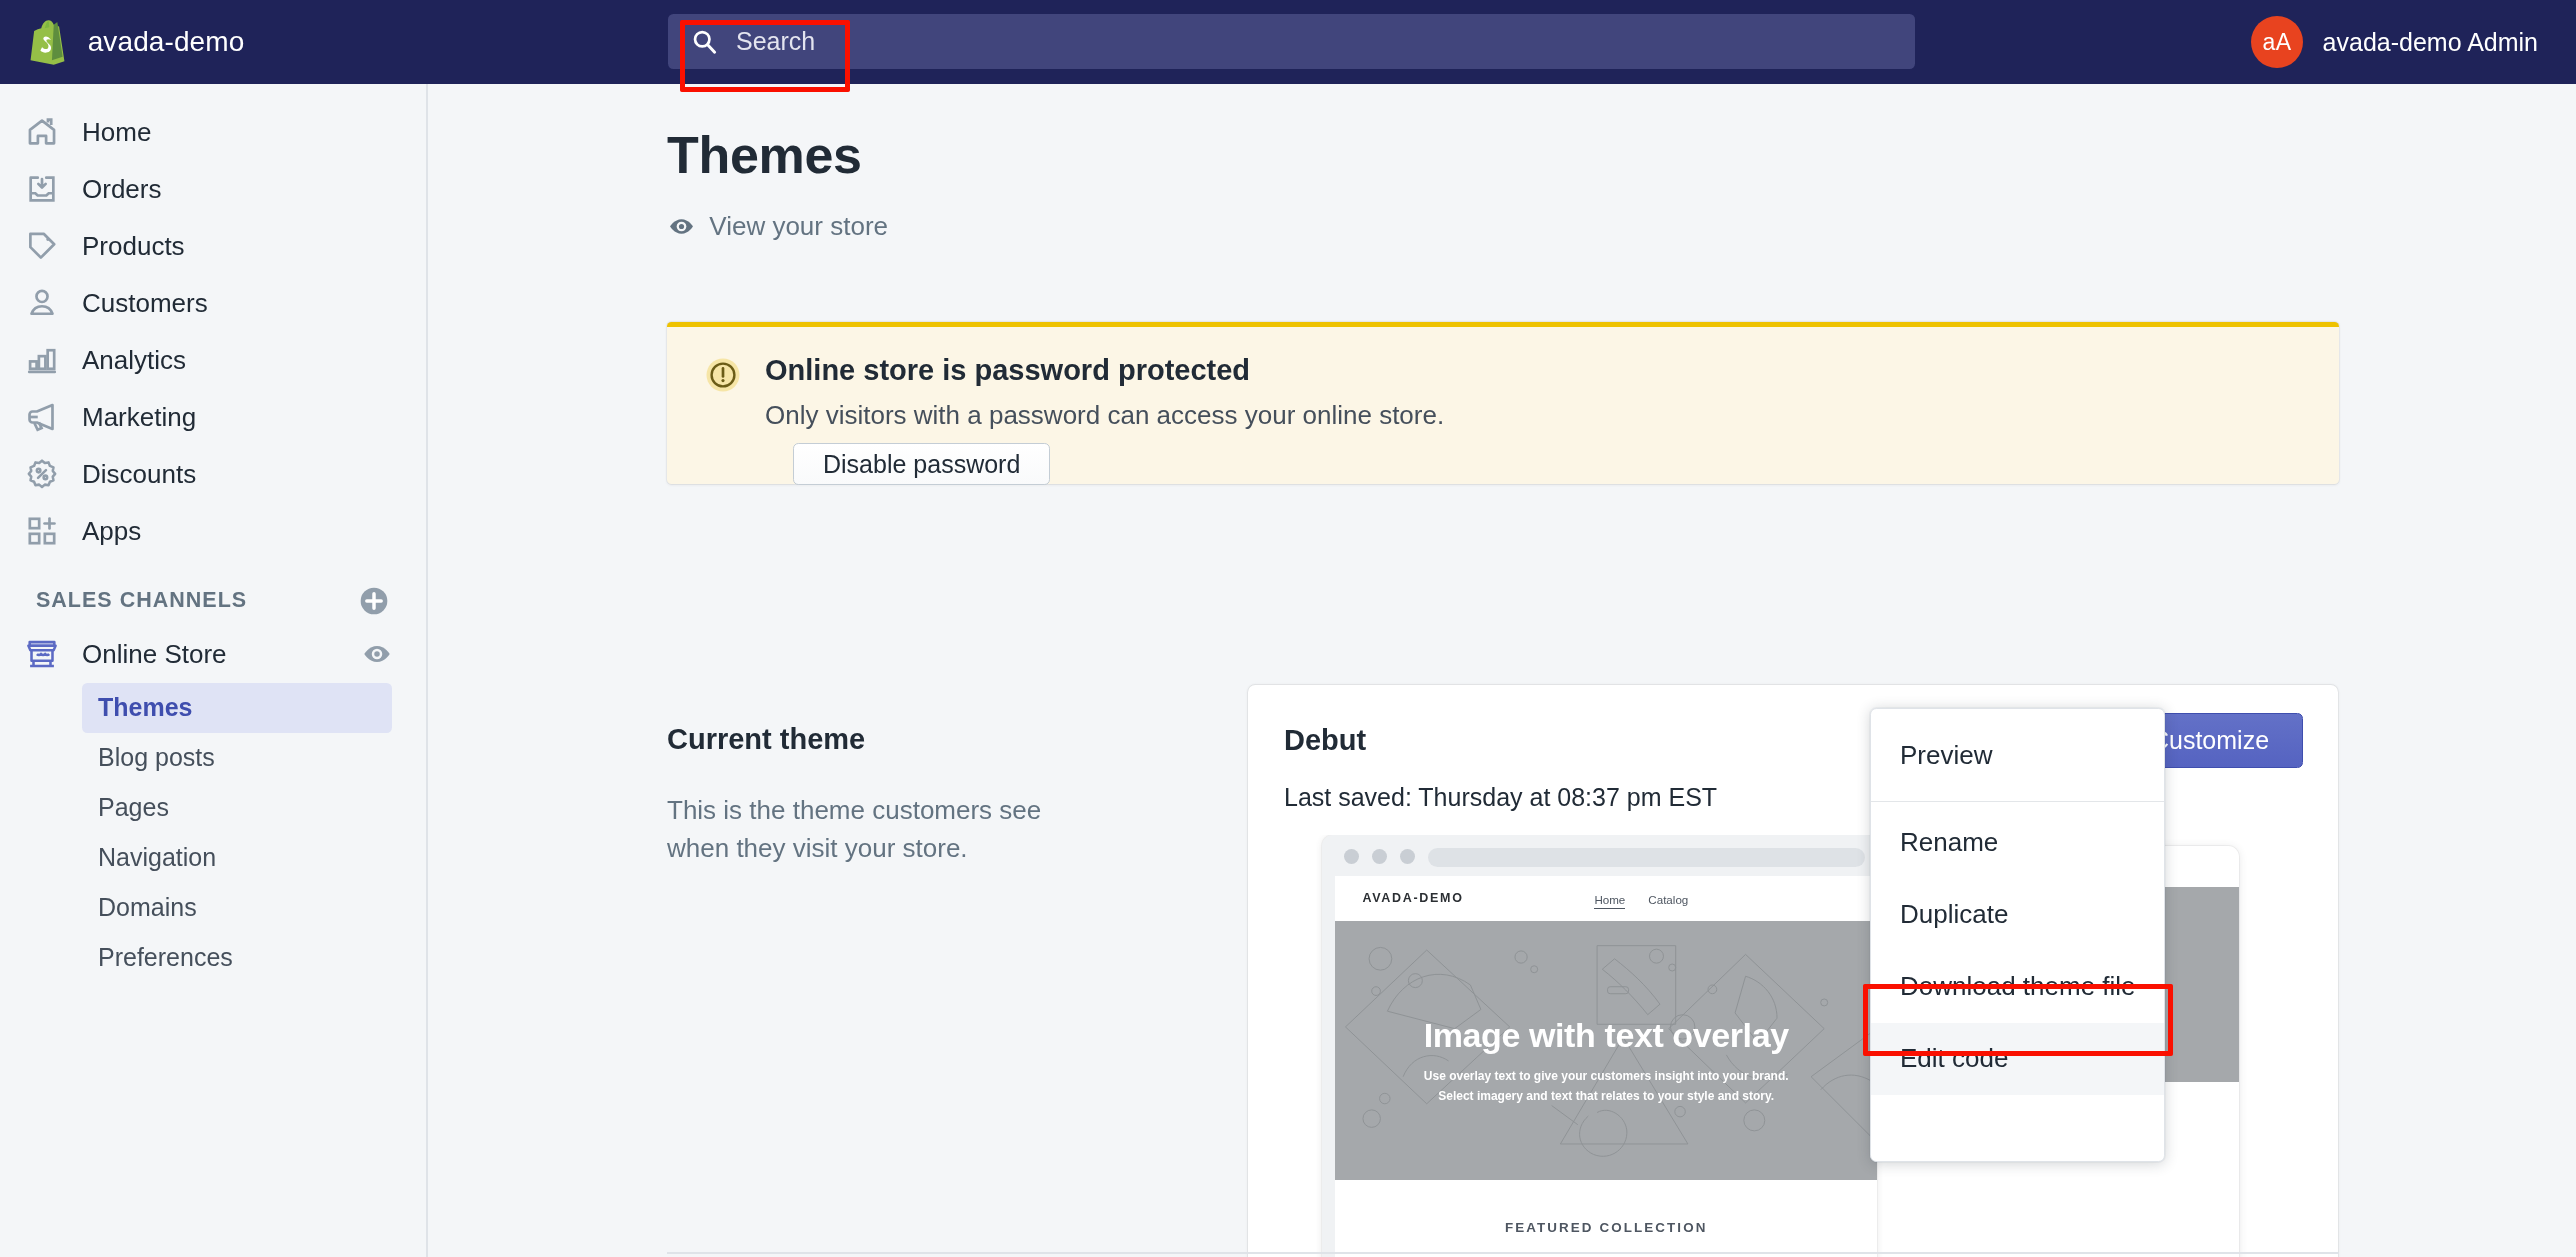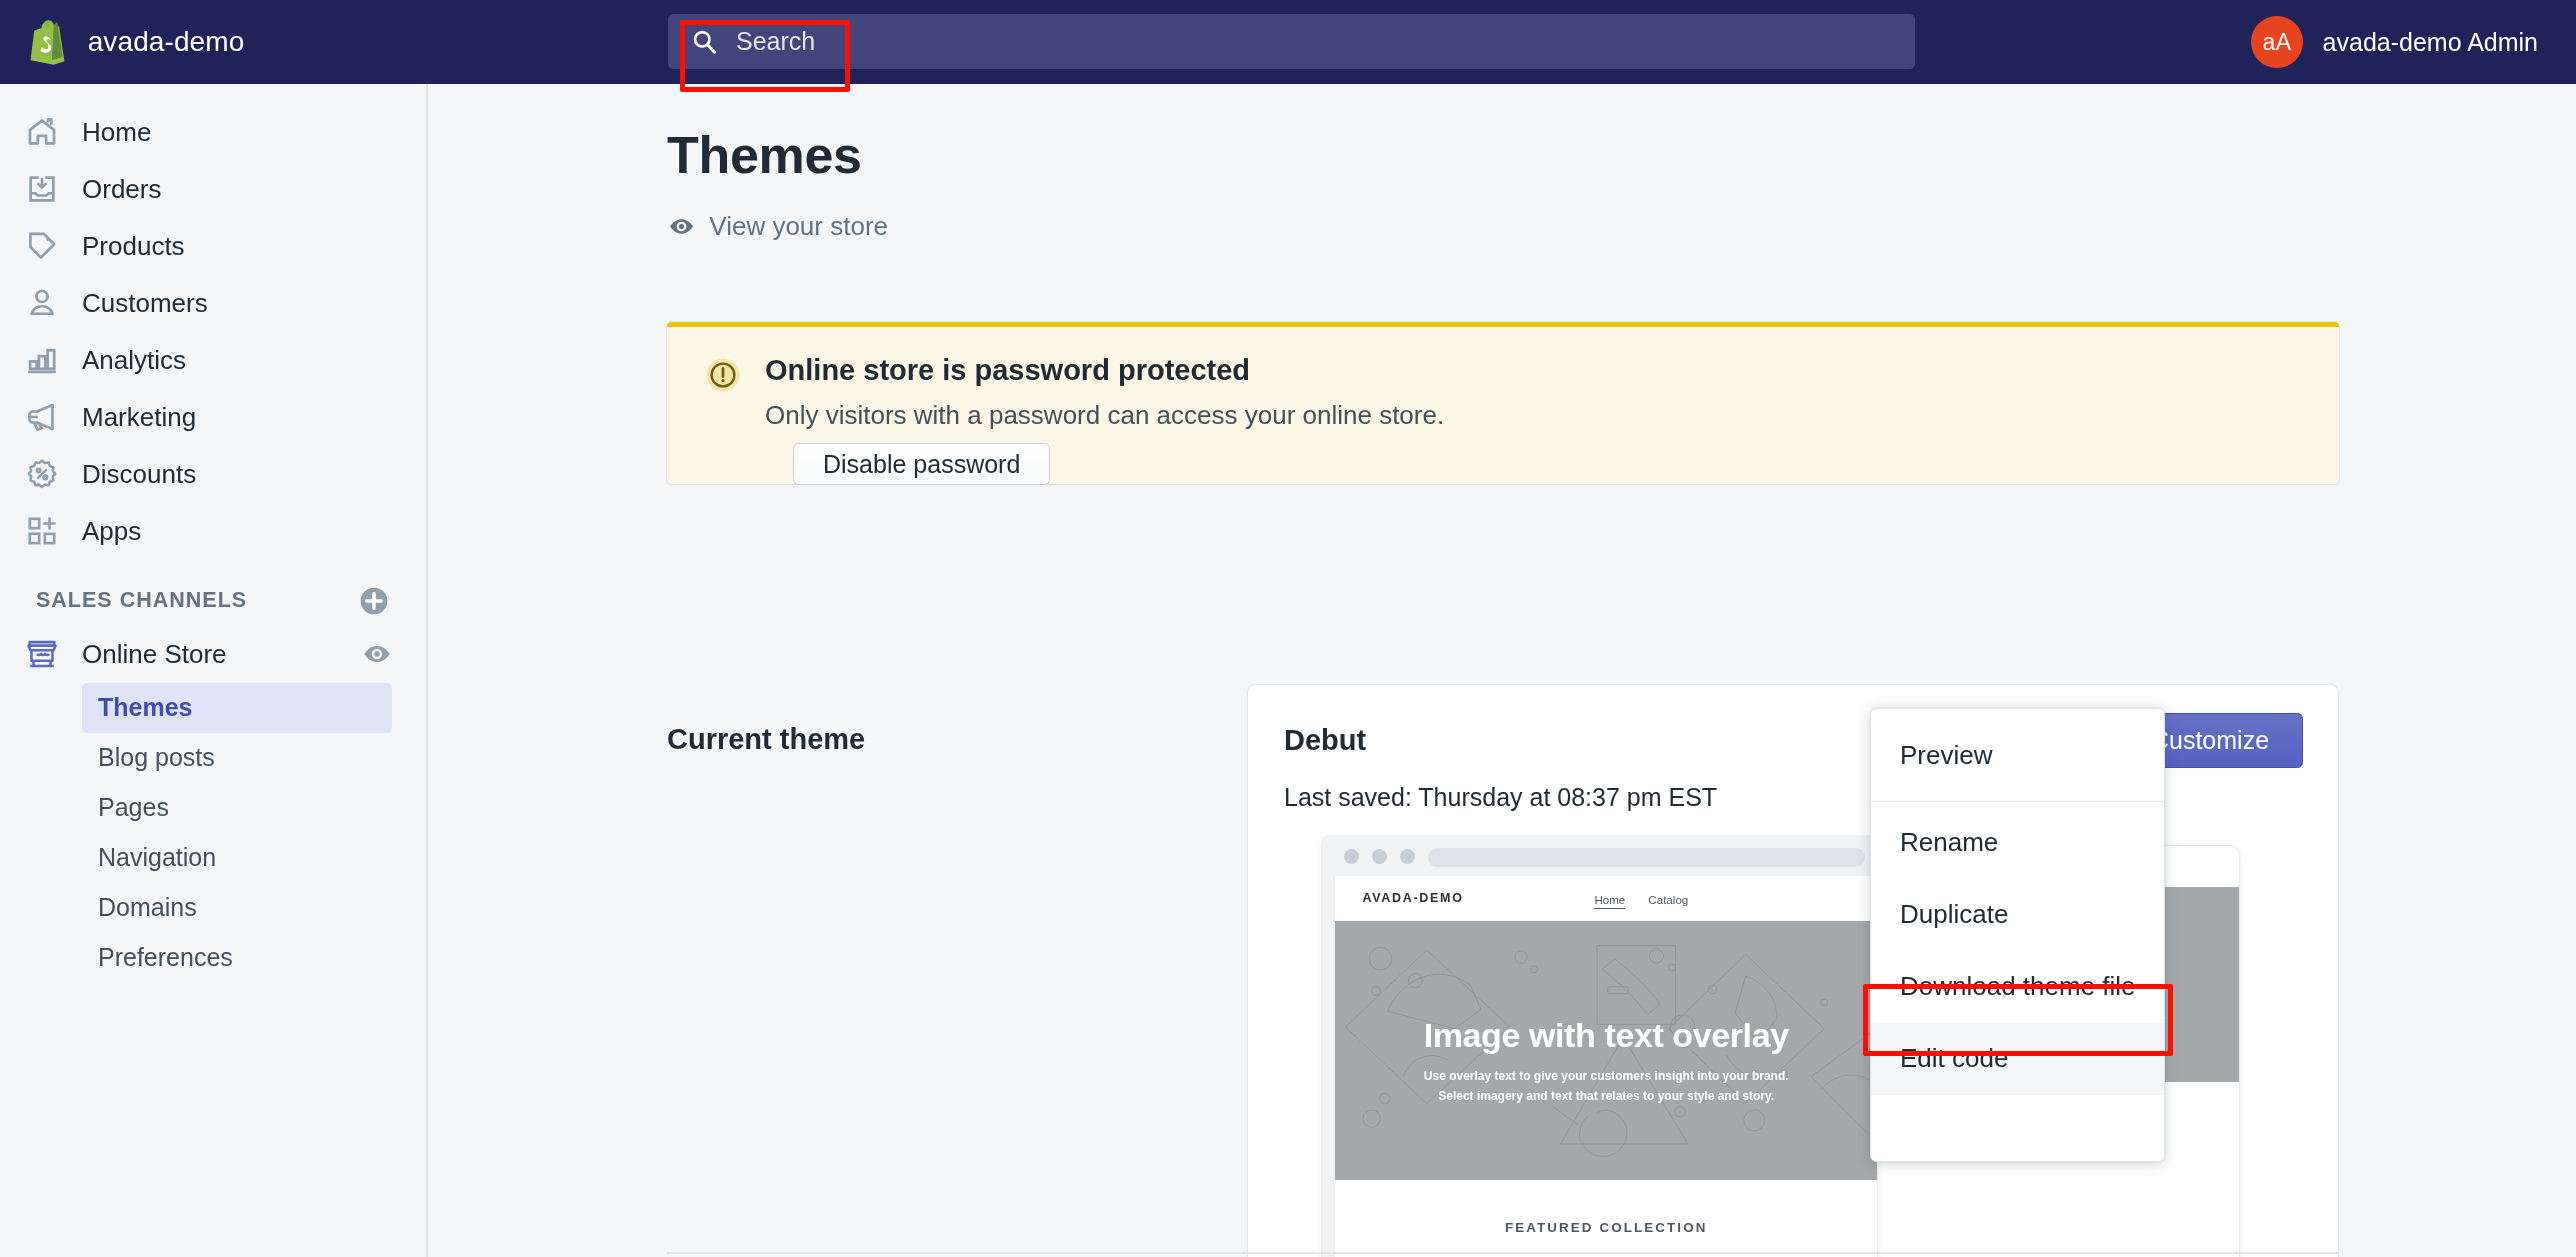--- a/index.html
+++ b/index.html
@@ -447,20 +447,21 @@
       <circle cx="12" cy="12" r="7.6" fill="none" stroke="#6b5c16" stroke-width="1.6"></circle>
       <line x1="12" y1="7.6" x2="12" y2="13" stroke="#6b5c16" stroke-width="1.8" stroke-linecap="round"></line>
       <circle cx="12" cy="15.7" r="1.05" fill="#6b5c16"></circle>
     </svg>
     <div class="banner-title">Online store is password protected</div>
     <div class="banner-body">Only visitors with a password can access your online store.</div>
     <button class="banner-btn">Disable password</button>
   </div>
 
   <div class="ct-title">Current theme</div>
+  <div class="ct-desc">This is the theme customers see when they visit your store.</div>
 
   <div class="theme-card">
     <div class="theme-name">Debut</div>
     <div class="theme-saved">Last saved: Thursday at 08:37 pm EST</div>
 
     <div class="actions-wrap">
       <button class="actions-btn">
         <span>Actions</span>
         <span class="caret"></span>
       </button>

